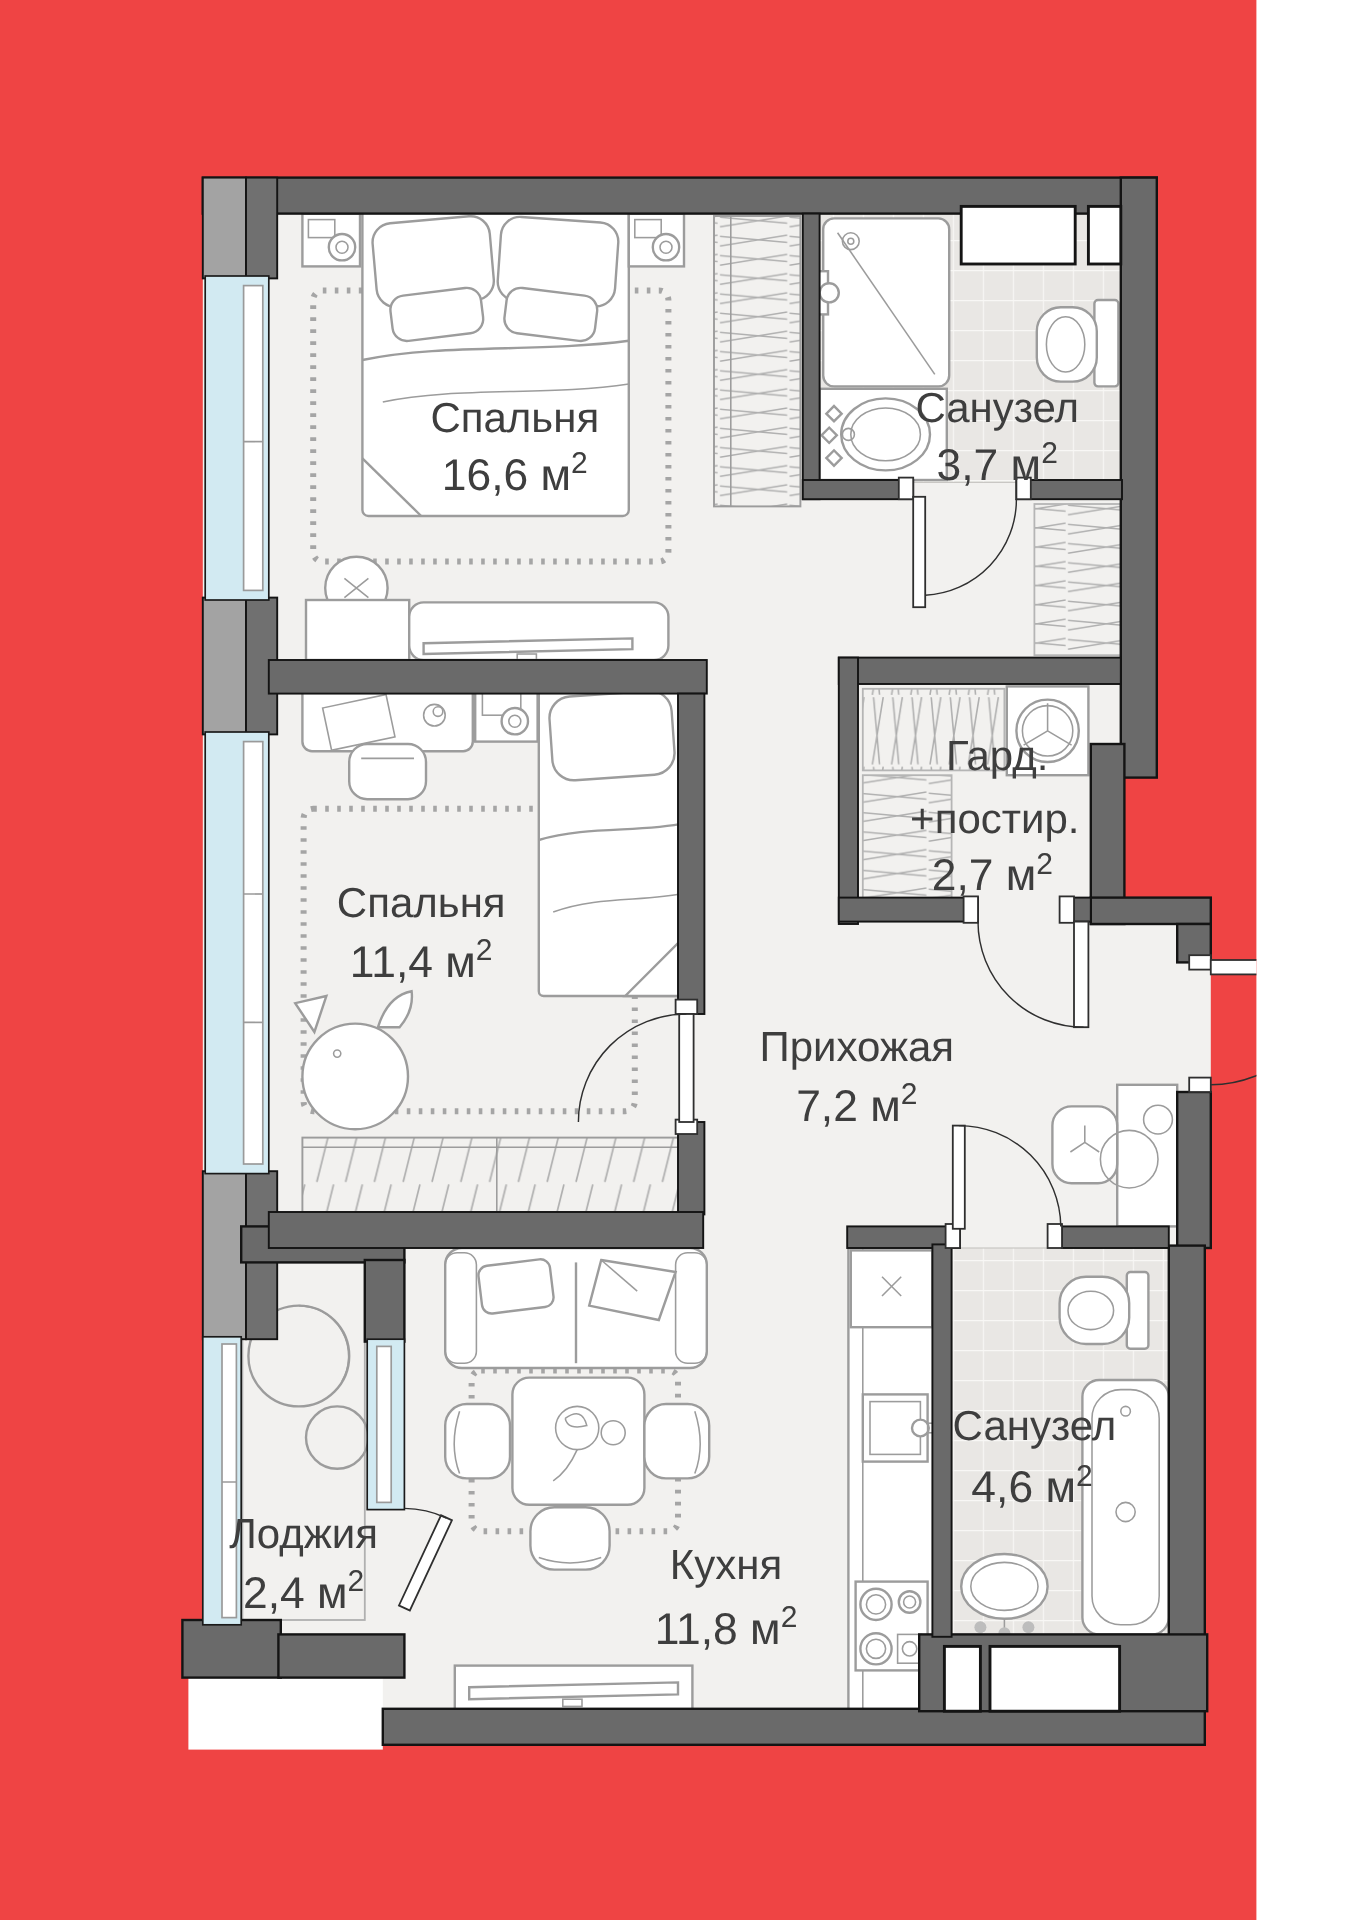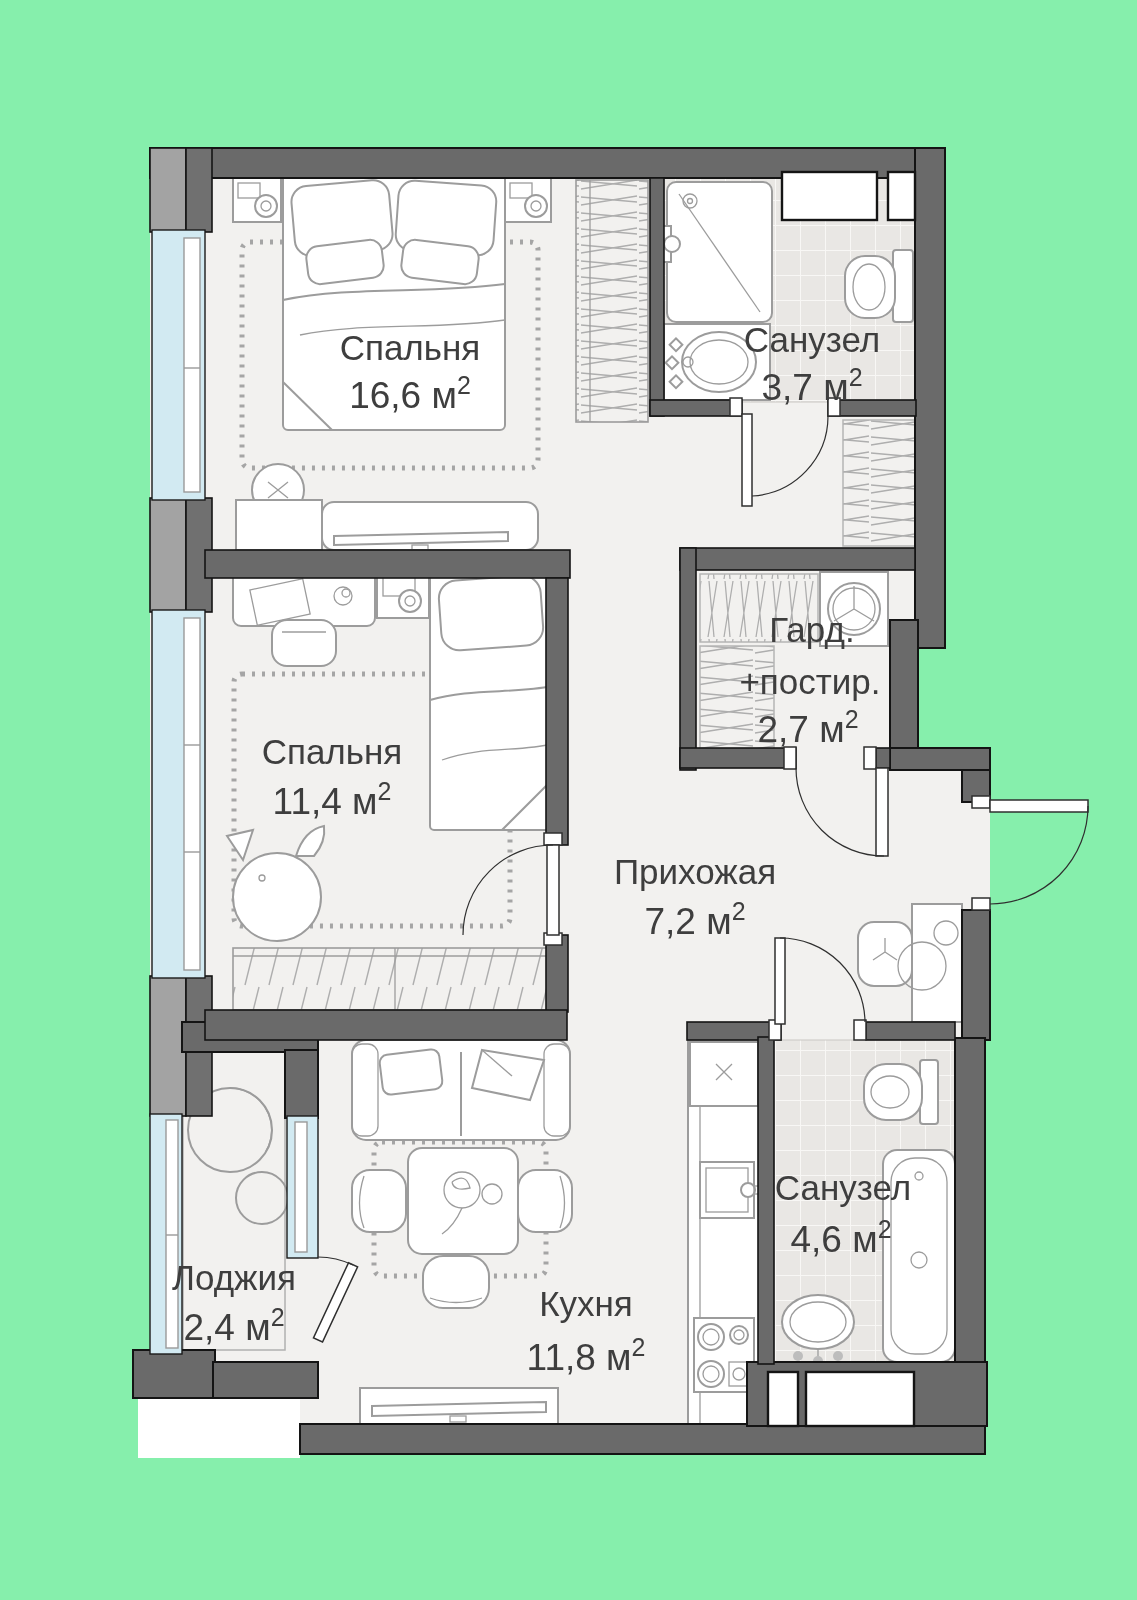--- a/index.html
+++ b/index.html
@@ -1,20 +1,20 @@
 <!DOCTYPE html>
 <html style="--wall: #6a6a6a; --outline: #141414; --floor: #f2f1ef; --glass: #d2eaf2; --furn: #9c9c9c; --text: #3e3e3e; --tile: #e9e7e4;"><head>
 <meta charset="utf-8">
 <style>
   :root{
     --wall:#6a6a6a; --outline:#141414; --floor:#f2f1ef; --glass:#d2eaf2;
     --furn:#9c9c9c; --text:#3e3e3e; --tile:#e9e7e4;
   }
   html,body{margin:0;padding:0;background:#ffffff;}
-  .stage{position:relative;width:1137px;height:1600px;background:#86efac;overflow:hidden;}
+  .stage{position:relative;width:1028px;height:1600px;background:#ef4444;overflow:hidden;padding-left:19px;}
   svg text{font-family:"Liberation Sans","DejaVu Sans",sans-serif;fill:var(--text);}
   .rname{font-size:35px;}
   .rarea{font-size:37px;}
   .sup{font-size:25px;}
   .floor{fill:var(--floor);}
   .tilefloor{fill:url(#tiles);stroke:#c9c7c4;stroke-width:1;}
   .wall{fill:var(--wall);stroke:var(--outline);stroke-width:2;}
   .iwall{fill:var(--wall);stroke:var(--outline);stroke-width:1.6;}
   .pfl{fill:#a3a3a3;stroke:var(--outline);stroke-width:1.6;}
   .pfd{fill:#707070;stroke:var(--outline);stroke-width:1.6;}

